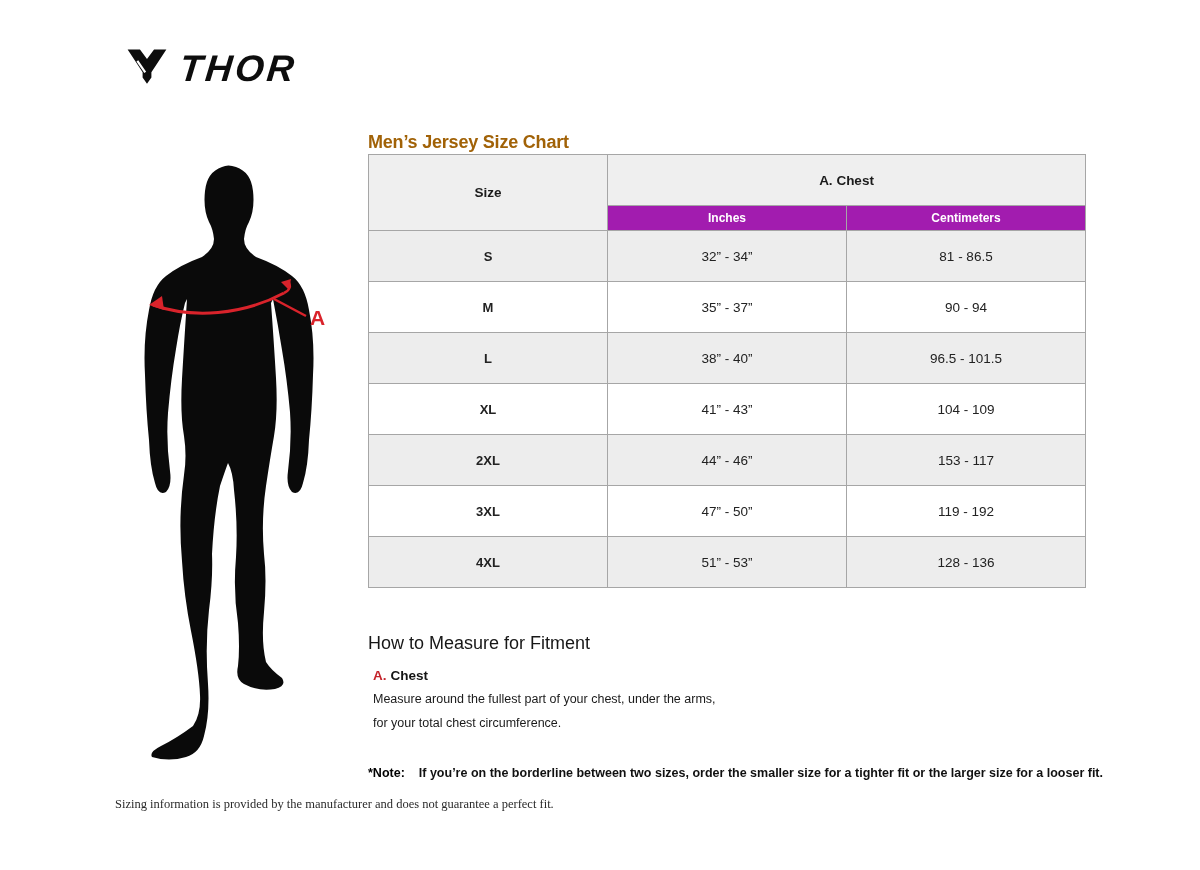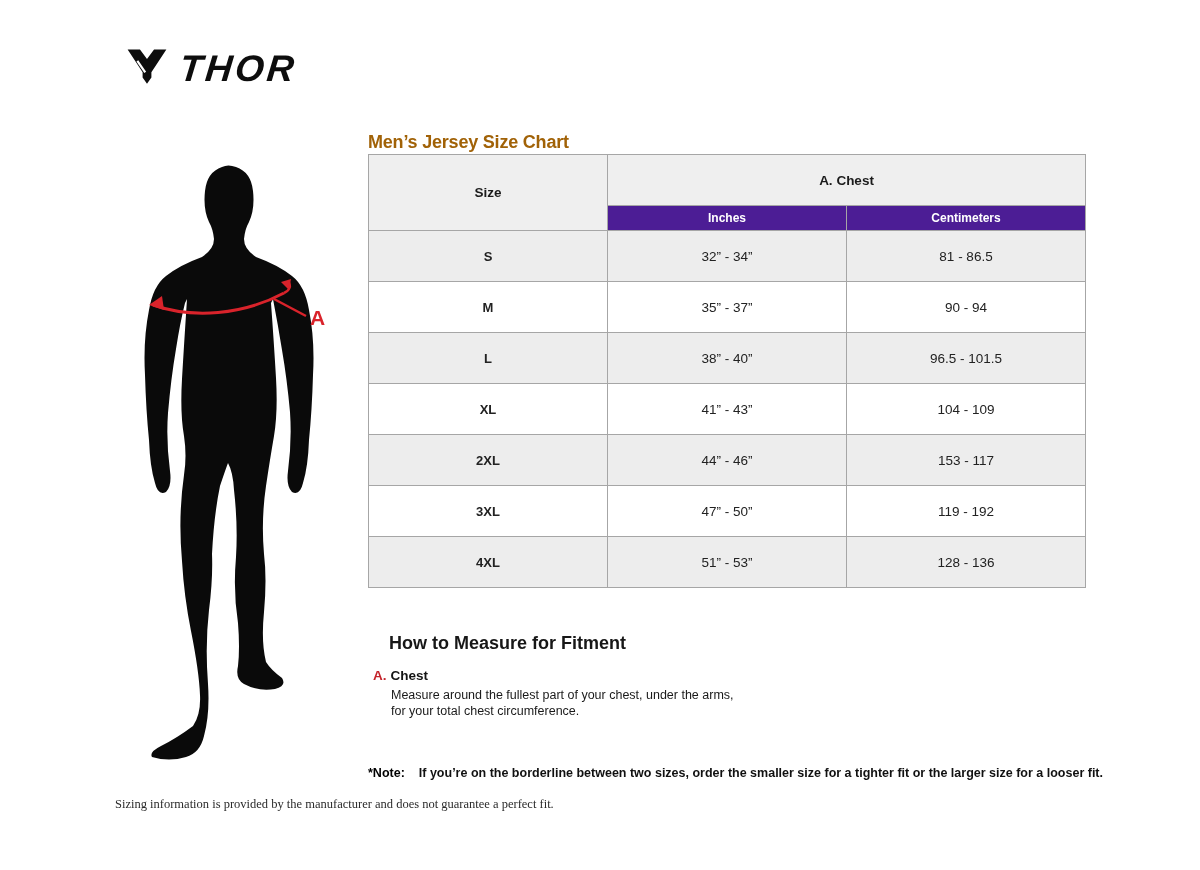--- a/index.html
+++ b/index.html
@@ -18,30 +18,30 @@
   
   #chart-title { left:368px; top:132px; font-size:18px; font-weight:bold; color:#a16207;
                  letter-spacing:-0.2px; }
 
   #size-table { left:368px; top:154px; border-collapse:collapse; table-layout:fixed; width:718px; }
   #size-table col { width:239px; }
   #size-table th, #size-table td { border:1.5px solid #a6a6a6; text-align:center; vertical-align:middle; }
   #size-table .hd { background:#efefef; font-size:13.5px; font-weight:bold; color:#1b1b1b; }
   #size-table .size-hd { height:72px; }
   #size-table .group-hd { height:51px; }
-  #size-table .bar { background:#4c1d95; color:#ffffff; font-size:12px; font-weight:bold; height:25px; }
+  #size-table .bar { background:#a21caf; color:#ffffff; font-size:12px; font-weight:bold; height:25px; }
   #size-table td { height:51px; font-size:13.5px; color:#222; }
   #size-table td.size-cell { font-weight:bold; font-size:13px; }
   #size-table tbody tr:nth-child(odd) td { background:#ededed; }
   #size-table tbody tr:nth-child(even) td { background:#ffffff; }
 
-  #measure-heading { left:389px; top:633px; font-size:18px; font-weight:bold; color:#171717; }
+  #measure-heading { left:368px; top:633px; font-size:18px; font-weight:normal; color:#171717; }
   #measure-item { left:373px; top:668px; font-size:13.5px; font-weight:bold; color:#141414; }
   #measure-item .red { color:#c4232b; margin-right:4px; }
-  #measure-desc { left:373px; top:687px; width:352px; font-size:12.5px; line-height:16px; color:#1a1a1a;margin-left:18px; }
+  #measure-desc { left:373px; top:687px; width:352px; font-size:12.5px; line-height:24px; color:#1a1a1a; }
 
   #note-line { left:368px; top:766px; font-size:12.5px; font-weight:bold; color:#111; }
   #note-line .red { color:#000000; margin-right:14px; }
 
   #disclaimer { left:115px; top:797px; font-size:12.5px; line-height:15px; color:#2a2a2a;
                 font-family:"Liberation Serif", serif; }
 </style>
 </head>
 <body>
 

